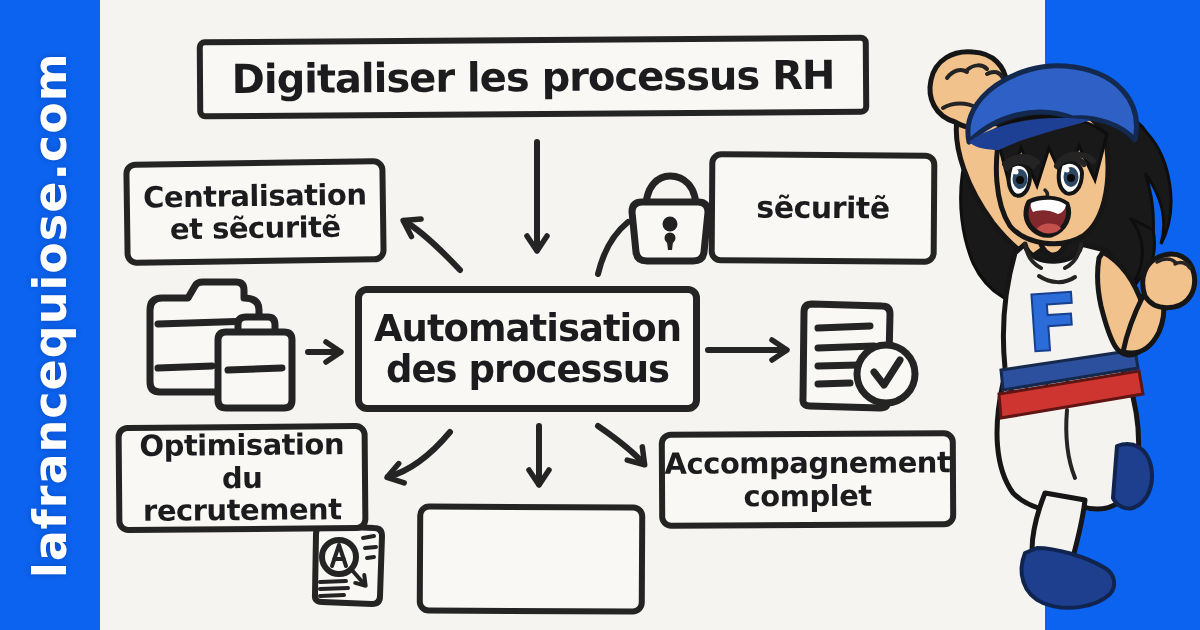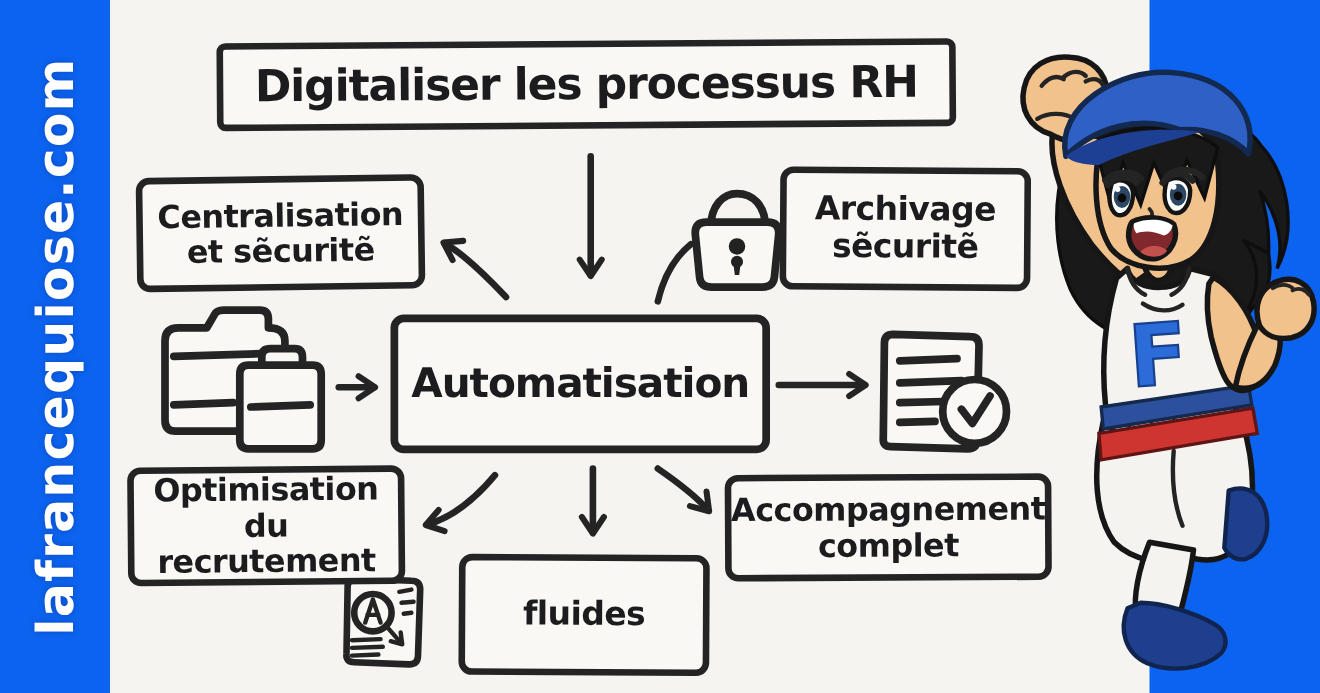--- a/index.html
+++ b/index.html
@@ -125,35 +125,34 @@
   <div class="box box-title">
     <span>Digitaliser les processus RH</span>
   </div>
 
   <div class="box box-topleft">
     <span>Centralisation</span>
     <span>et sẽcuritẽ</span>
   </div>
 
   <div class="box box-topright">
-    <span>Archivage</span>
     <span>sẽcuritẽ</span>
   </div>
 
   <div class="box box-center">
     <span>Automatisation</span>
+    <span>des processus</span>
   </div>
 
   <div class="box box-botleft">
     <span>Optimisation</span>
     <span>du recrutement</span>
   </div>
 
   <div class="box box-botcenter">
-    <span>fluides</span>
   </div>
 
   <div class="box box-botright">
     <span>Accompagnement</span>
     <span>complet</span>
   </div>
 
   <svg class="mascot" width="305" height="592" viewBox="0 0 305 592">
 
     <g>

